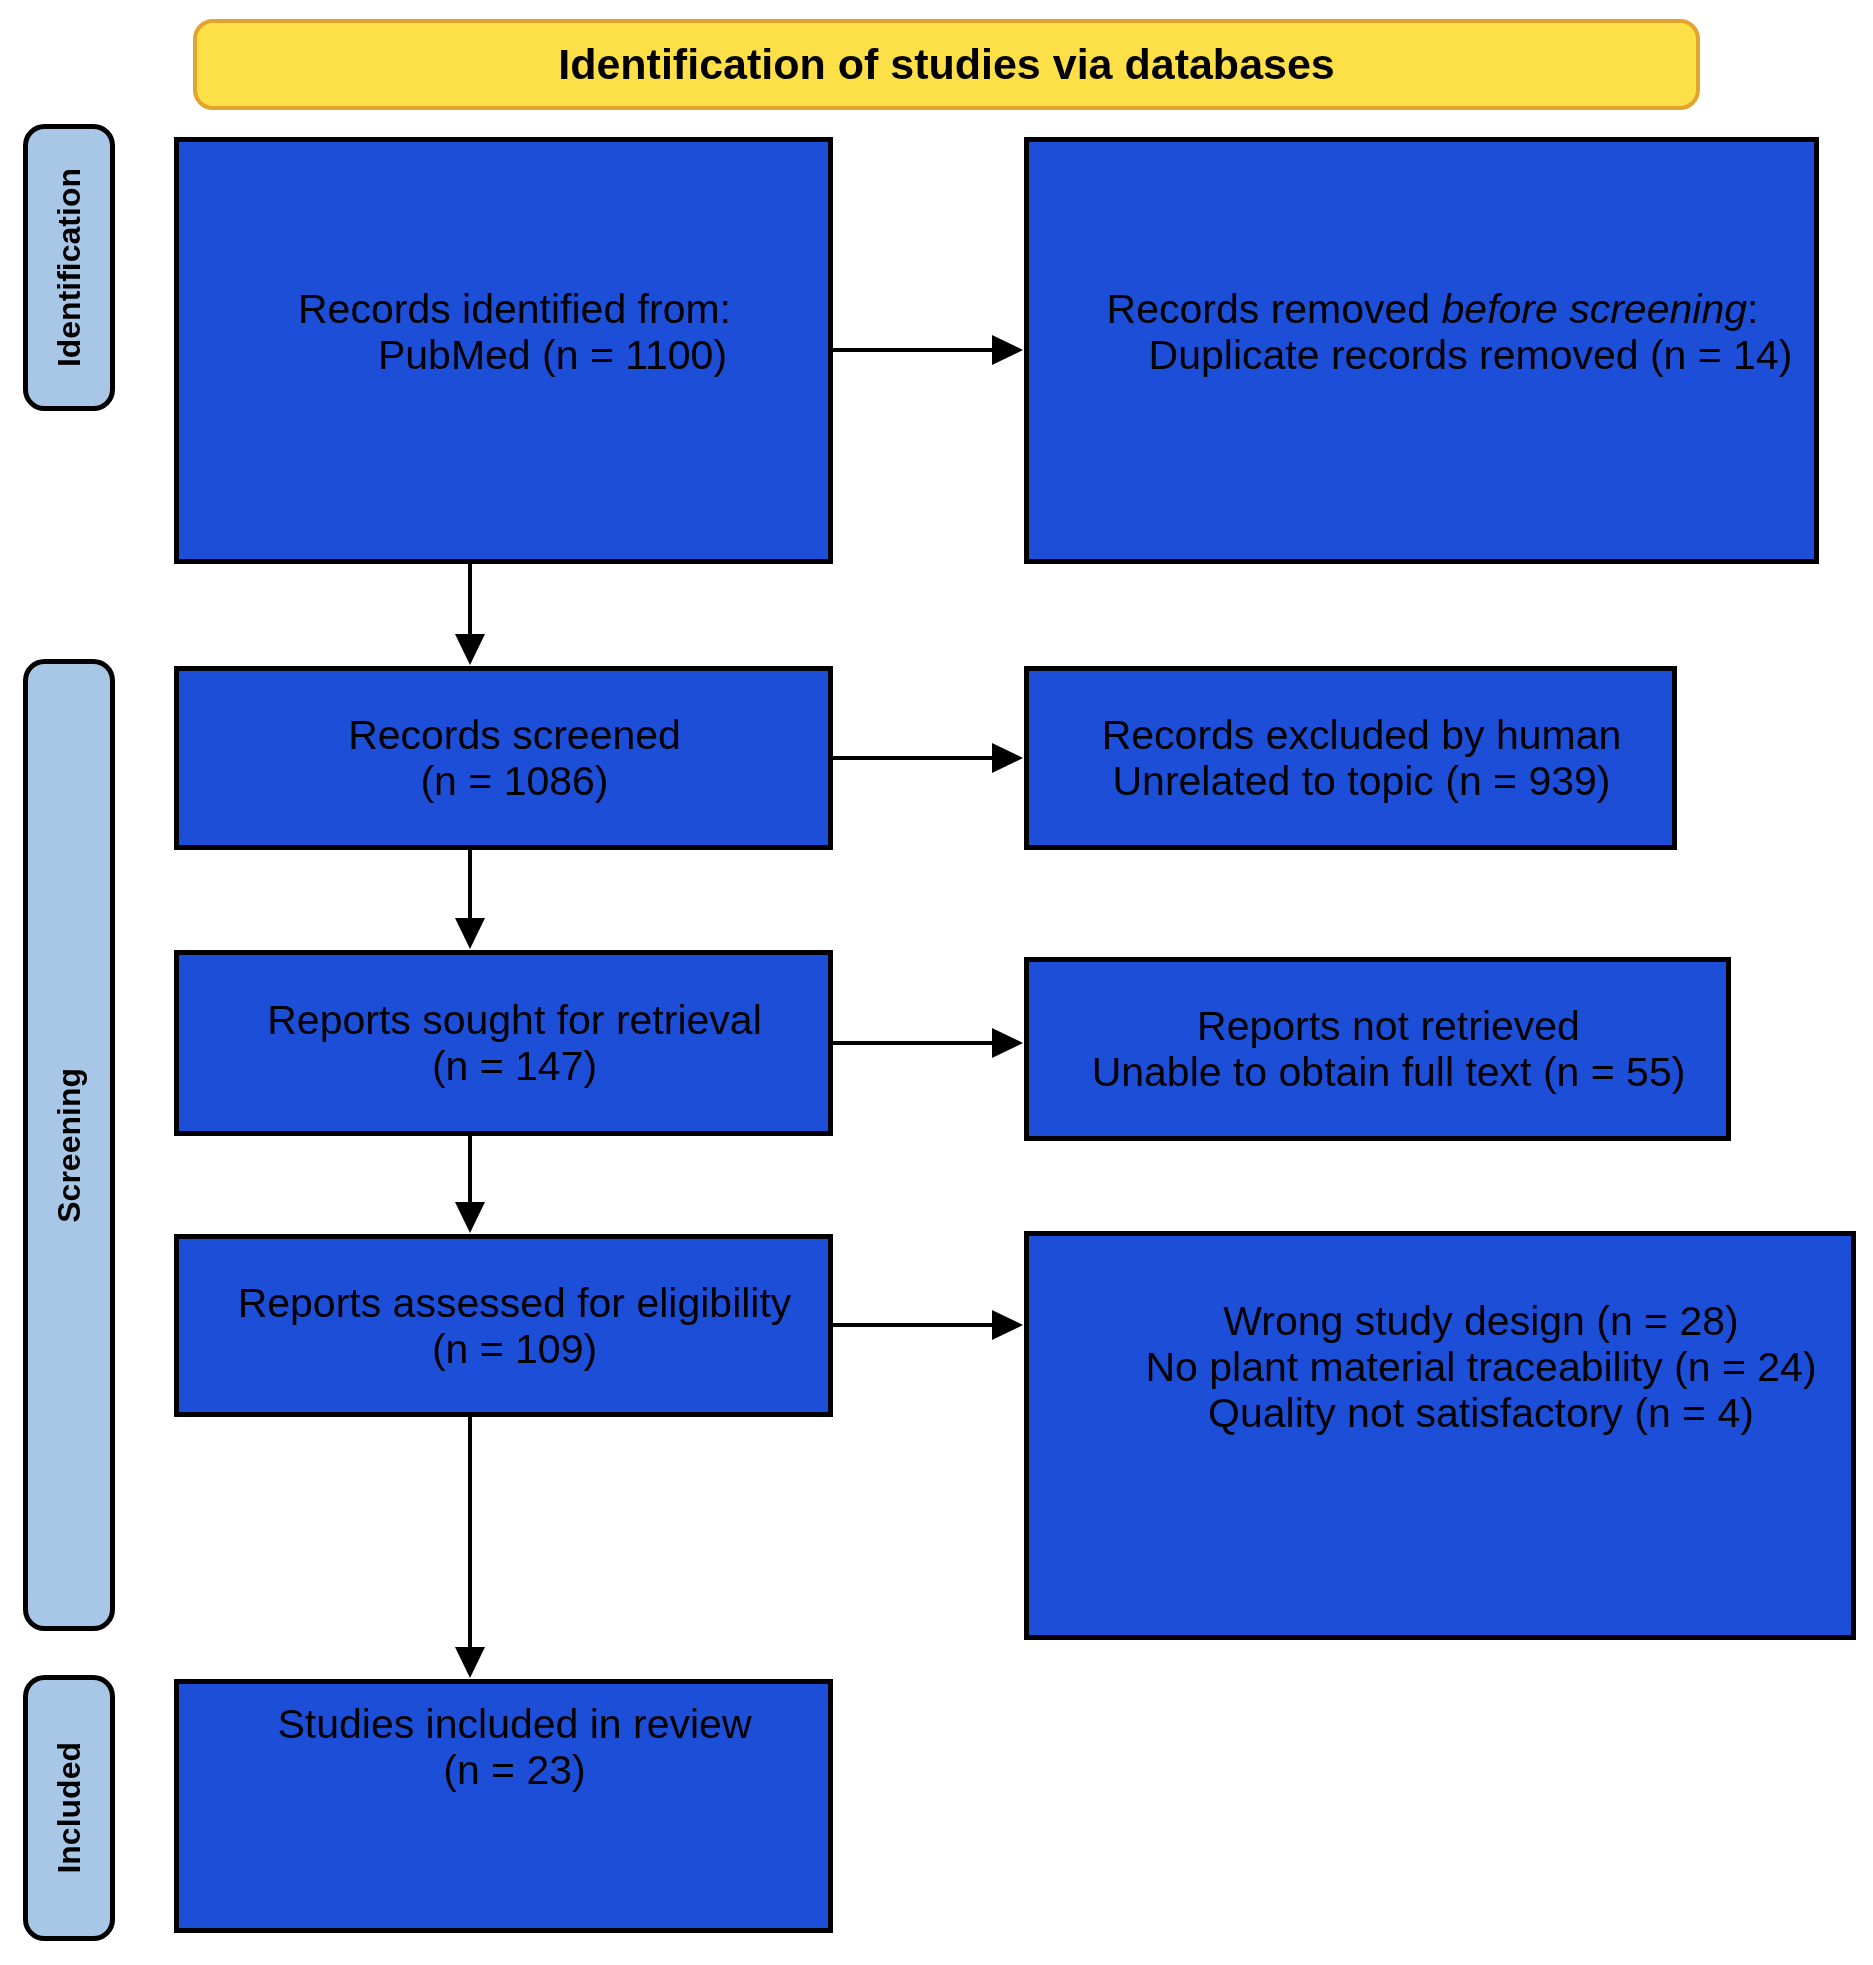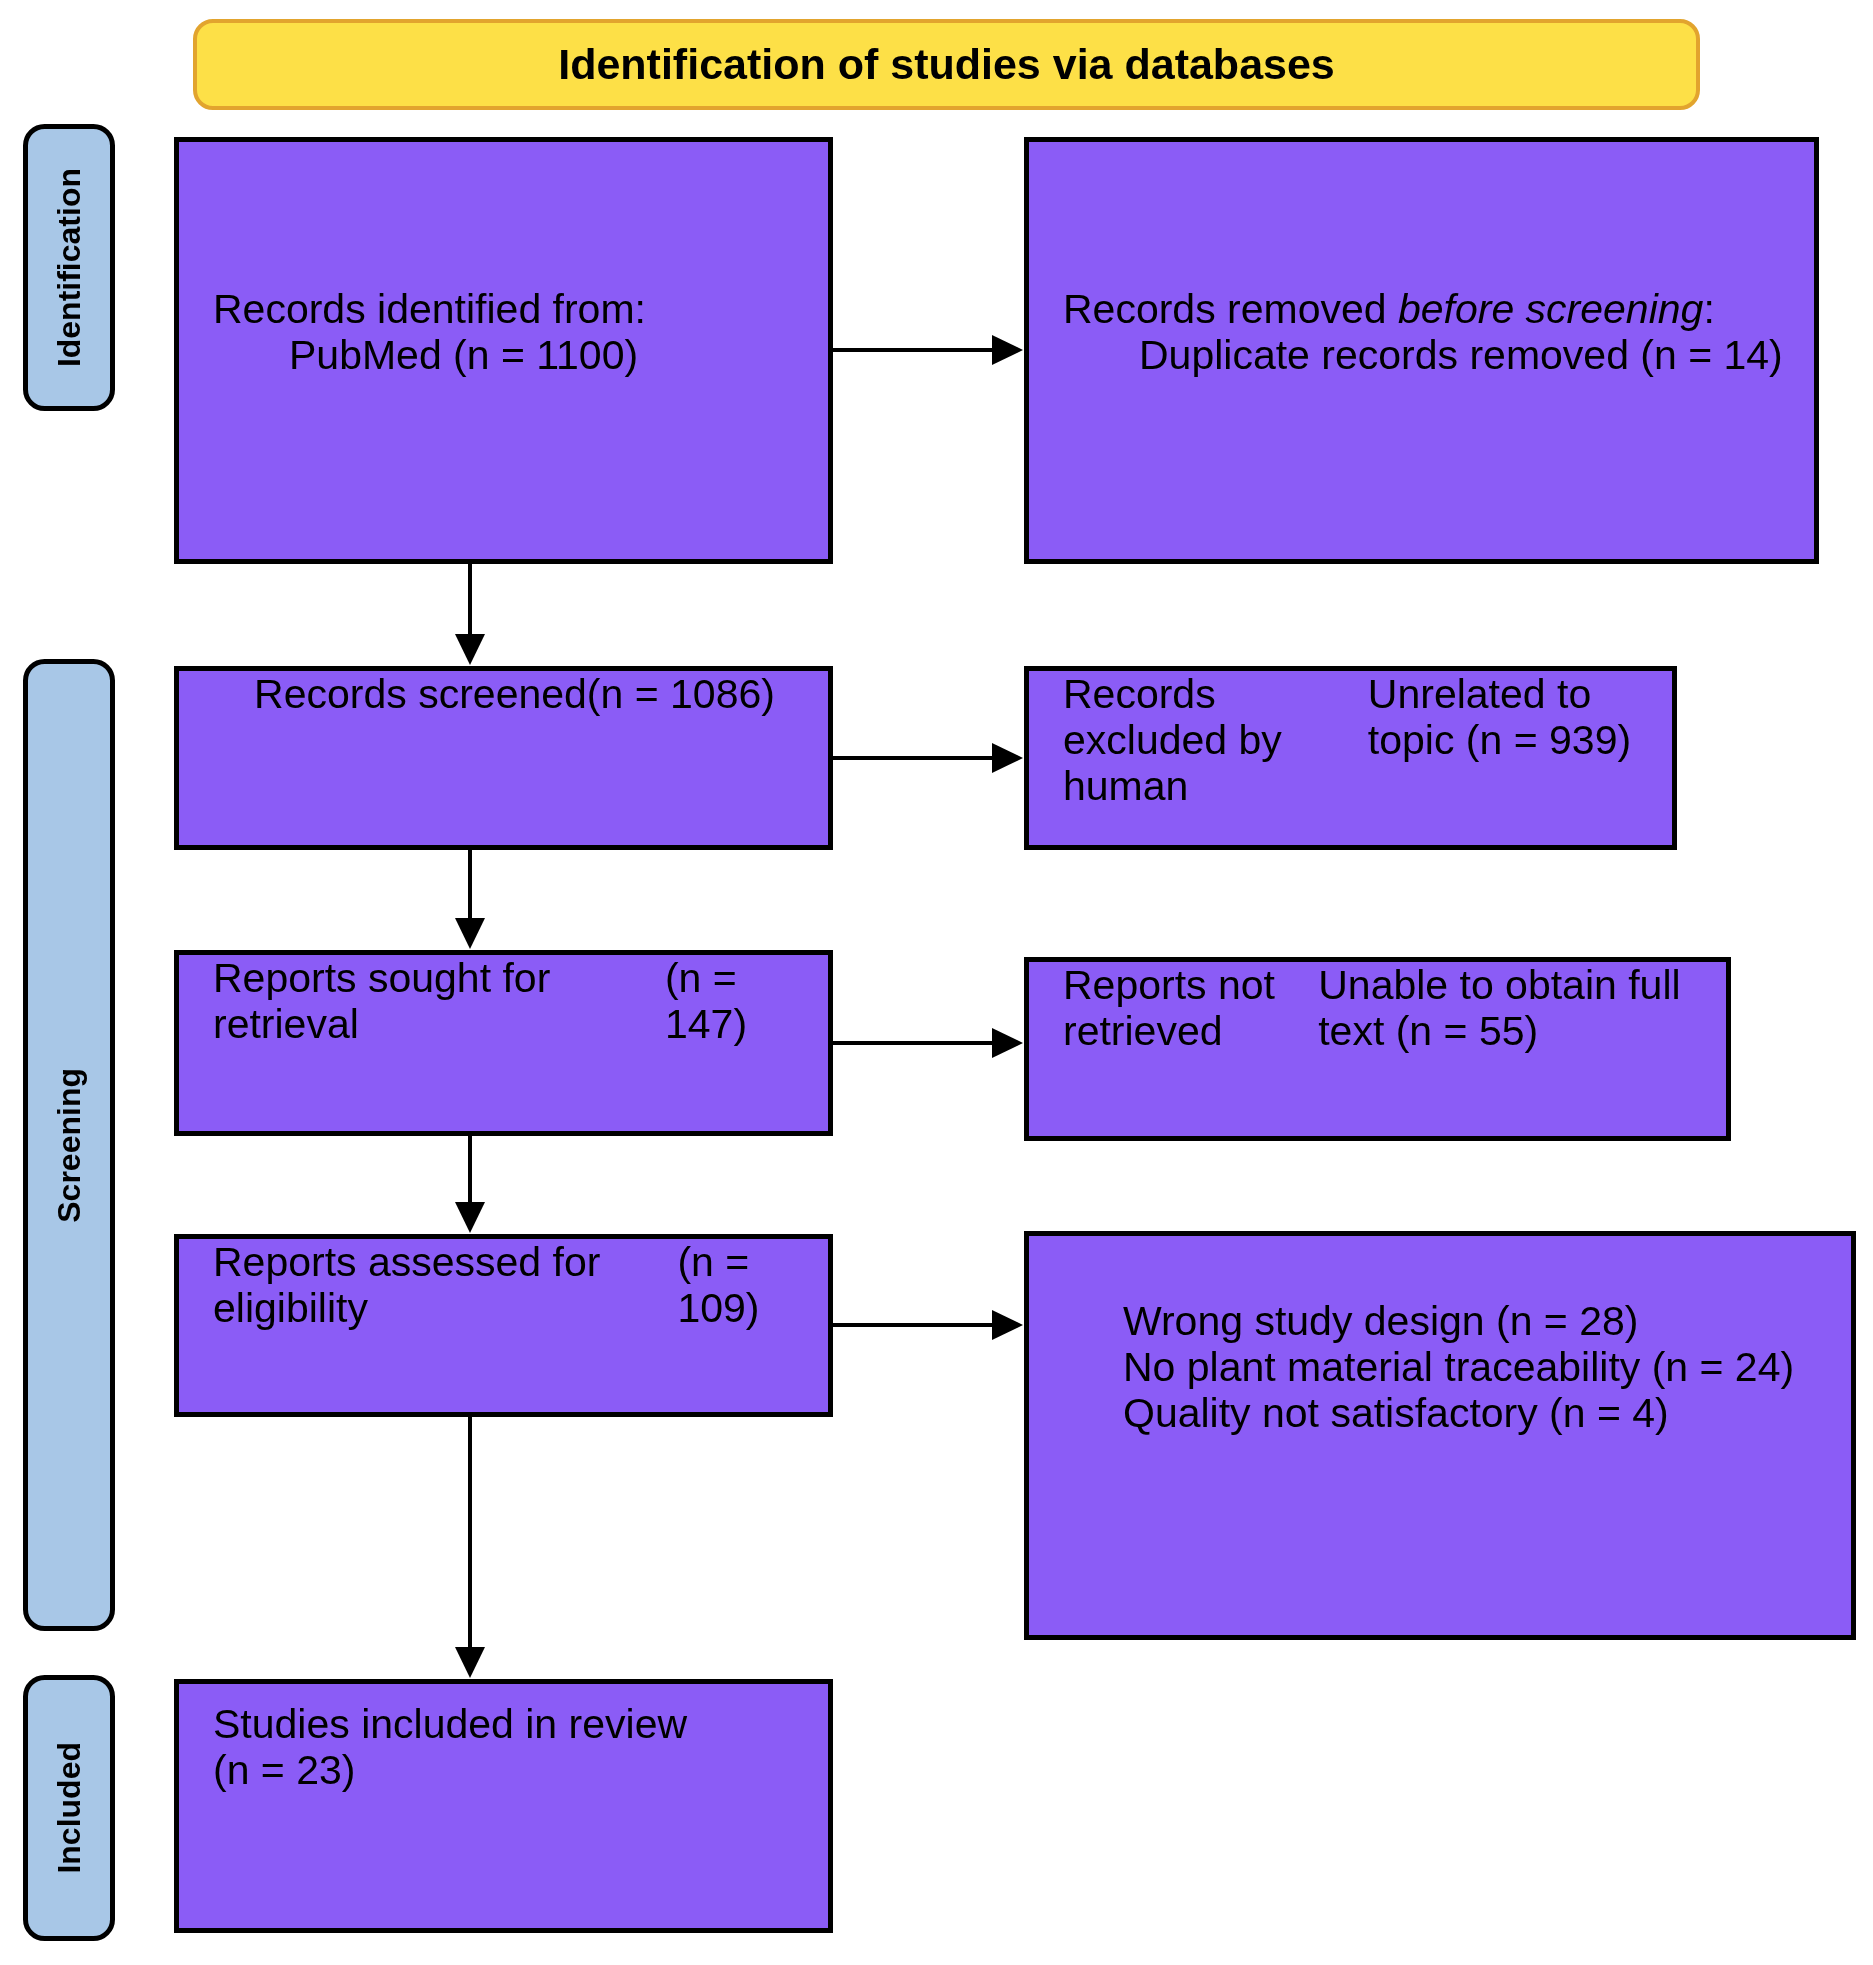--- a/index.html
+++ b/index.html
@@ -48,31 +48,33 @@
     writing-mode: vertical-rl;
     transform: rotate(180deg);
     font-weight: bold;
     font-size: 32px;
     color: #000000;
     white-space: nowrap;
   }
   
   .fbox {
     position: absolute;
-    background: #8b5cf6;
+    background: #1d4ed8;
     border: 5.4px solid #000000;
     box-sizing: border-box;
     font-size: 41px;
     line-height: 46px;
     color: #000000;
     padding-left: 34px;
     padding-right: 12px;
+    text-align: center;
   }
   .fbox.center {
     display: flex;
+    flex-direction: column;
     justify-content: center;
   }
   .indent-72 { margin-left: 76px; }
   .indent-88 { margin-left: 60px; }
   .it { font-style: italic; }
   
   .arrow-right {
     position: absolute;
     height: 4px;
     background: #000000;

